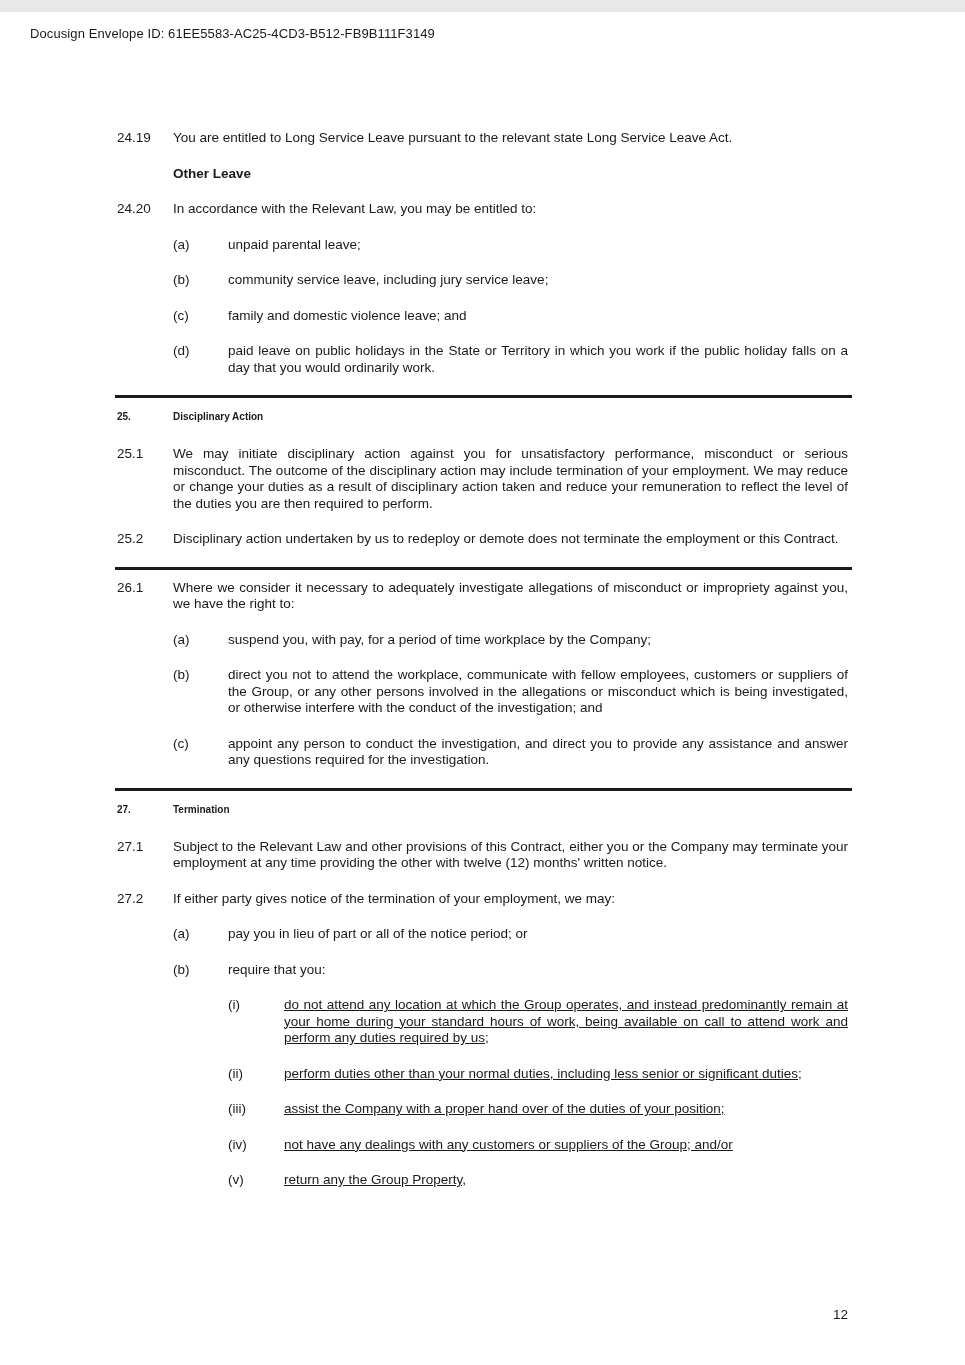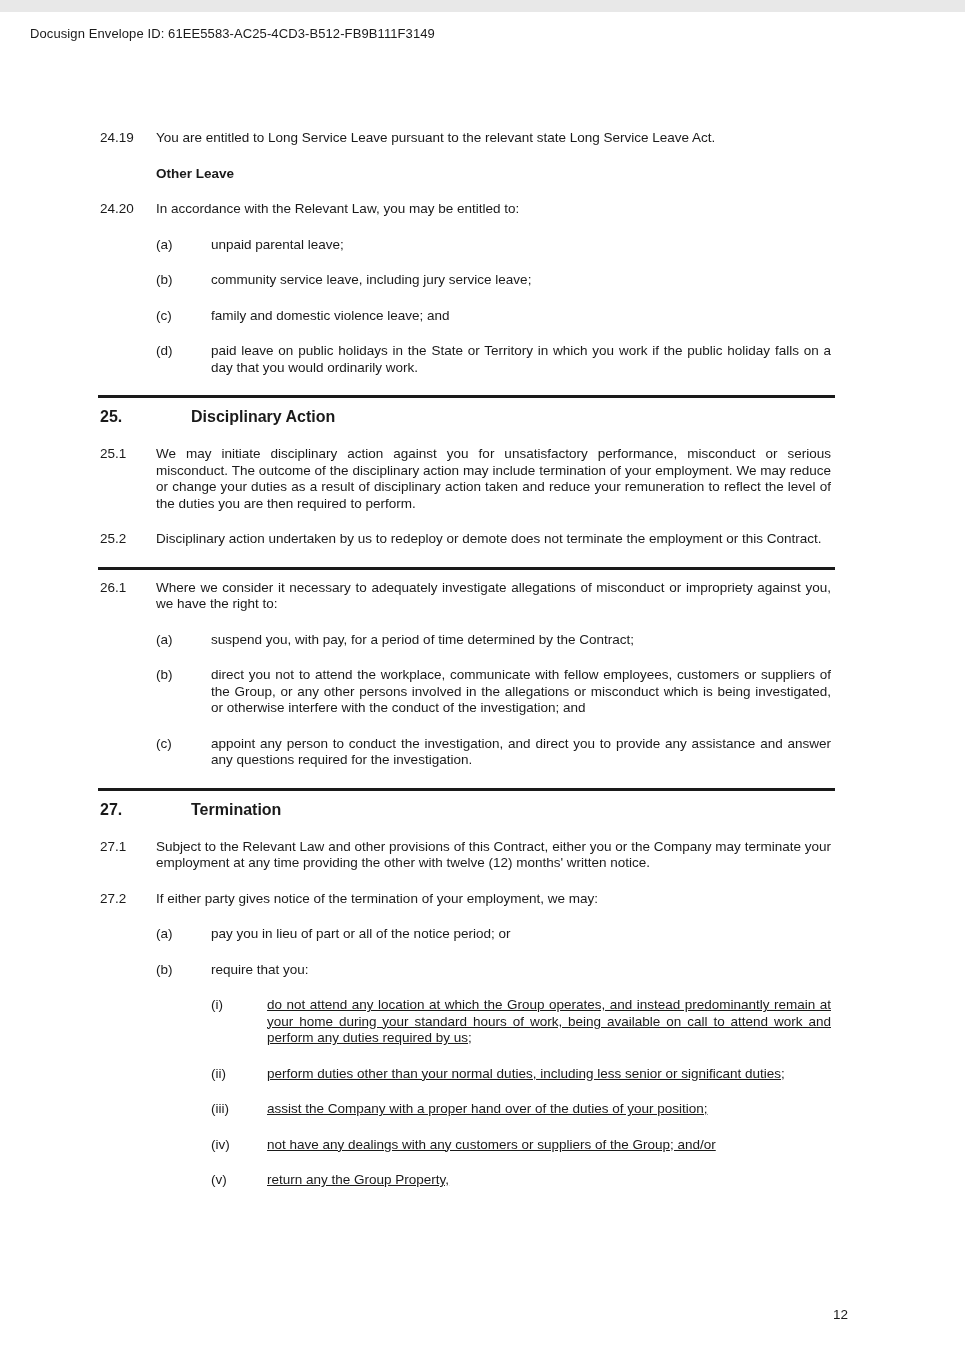--- a/index.html
+++ b/index.html
@@ -18,21 +18,21 @@
     position: absolute;
     top: 14px;
     left: 30px;
     font-size: 13px;
     letter-spacing: 0.1px;
     white-space: nowrap;
   }
   .content {
     position: absolute;
     top: 118px;
-    left: 100px;
+    left: 117px;
     width: 731px;
     font-size: 13.5px;
     line-height: 16.5px;
   }
   .clause {
     display: flex;
     margin-bottom: 19px;
   }
   .clause-num {
     width: 56px;
@@ -75,25 +75,24 @@
     text-decoration: underline;
   }
   .section-divider {
     border: none;
     border-top: 3px solid #1a1a1a;
     width: 737px;
     margin: 0 0 10px -2px;
   }
   .section-heading {
     display: flex;
-    font-size: 16px;
+    font-size: 10px;
     font-weight: bold;
     line-height: 18px;
     margin-bottom: 20px;
-    gap: 35px;
   }
   .section-heading .heading-num {
     width: 56px;
     flex-shrink: 0;
   }
   .page-number {
     position: absolute;
     top: 1295px;
     right: 117px;
     font-size: 13.5px;
@@ -154,21 +153,21 @@
 
     <hr class="section-divider">
 
     <div class="clause">
       <span class="clause-num">26.1</span>
       <span class="clause-body">Where we consider it necessary to adequately investigate allegations of misconduct or impropriety against you, we have the right to:</span>
     </div>
 
     <div class="list-item">
       <span class="marker">(a)</span>
-      <span class="item-text">suspend you, with pay, for a period of time determined by the Contract;</span>
+      <span class="item-text">suspend you, with pay, for a period of time workplace by the Company;</span>
     </div>
     <div class="list-item">
       <span class="marker">(b)</span>
       <span class="item-text">direct you not to attend the workplace, communicate with fellow employees, customers or suppliers of the Group, or any other persons involved in the allegations or misconduct which is being investigated, or otherwise interfere with the conduct of the investigation; and</span>
     </div>
     <div class="list-item">
       <span class="marker">(c)</span>
       <span class="item-text">appoint any person to conduct the investigation, and direct you to provide any assistance and answer any questions required for the investigation.</span>
     </div>
 

